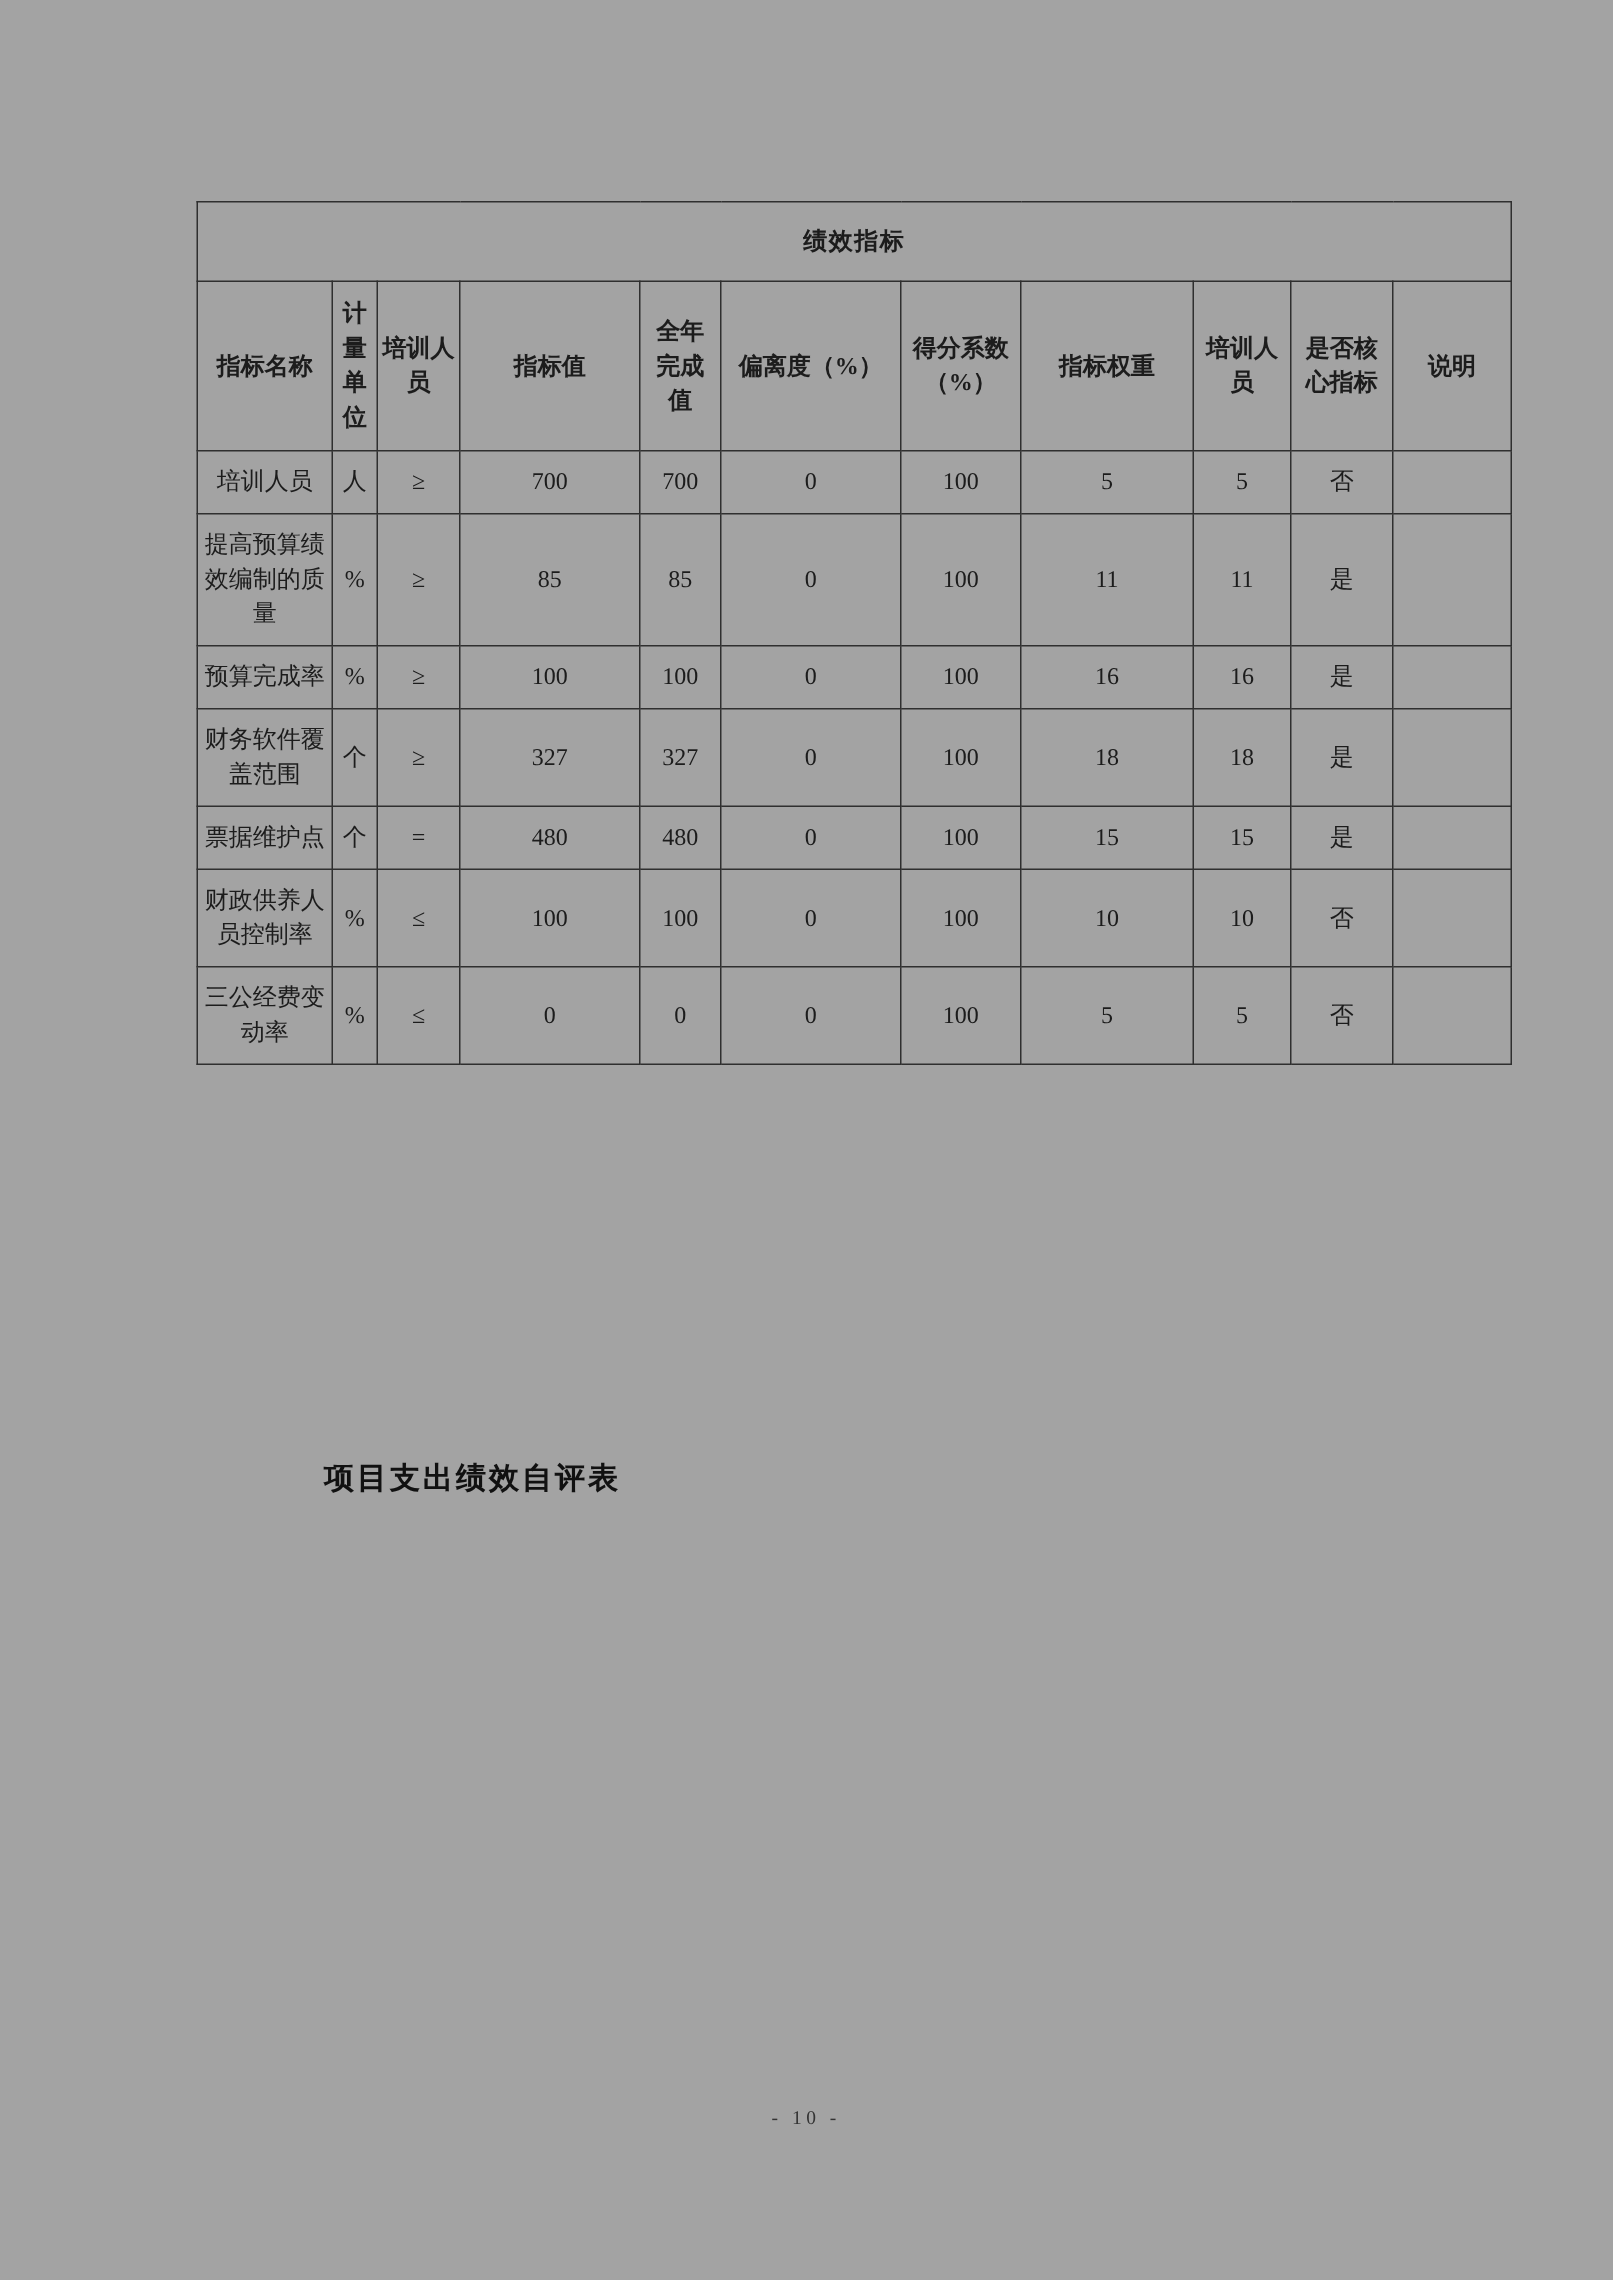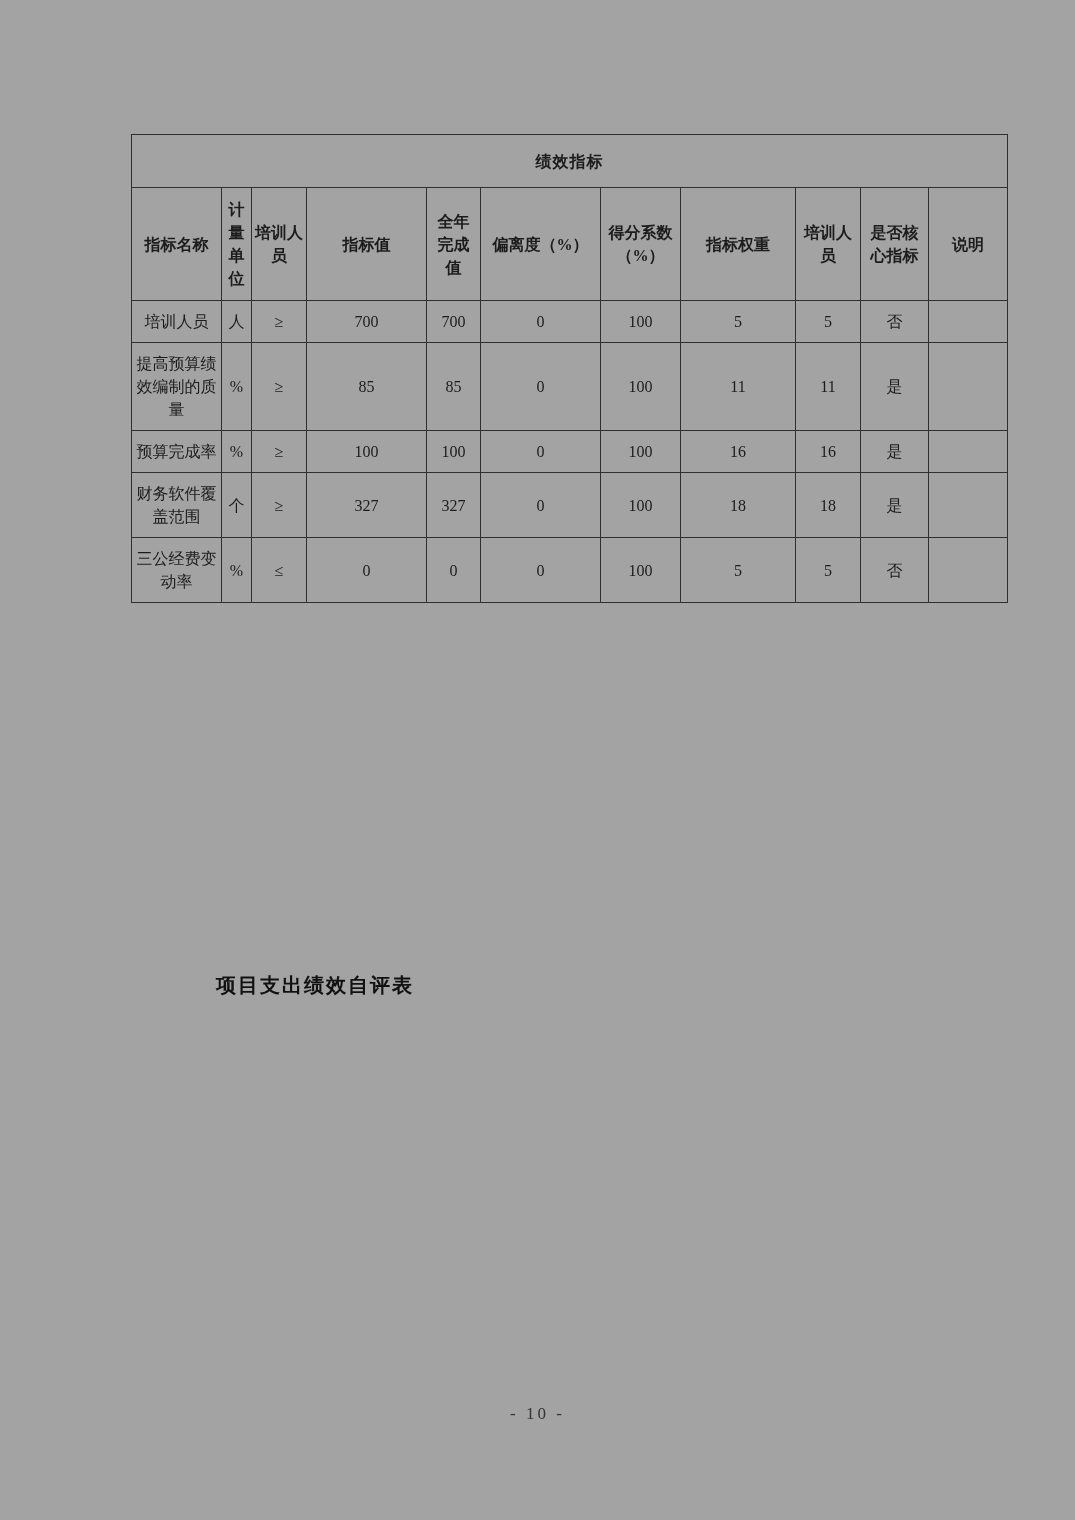--- a/index.html
+++ b/index.html
@@ -64,21 +64,21 @@
     letter-spacing: 2px;
     white-space: nowrap;
   }
   .footer {
     position: absolute;
     left: 0;
     right: 0;
     top: 1404px;
     text-align: center;
     font-family: "Liberation Serif", serif;
-    font-size: 17px;
+    font-size: 13px;
     color: #333333;
     letter-spacing: 3px;
   }
 </style>
 </head>
 <body>
 
 <div class="page">
 
   <table class="perf-table">
@@ -160,20 +160,46 @@
           <td>327</td>
           <td>327</td>
           <td>0</td>
           <td>100</td>
           <td>18</td>
           <td>18</td>
           <td>是</td>
           <td></td>
         </tr>
         <tr>
+          <td>票据维护点</td>
+          <td>个</td>
+          <td>=</td>
+          <td>480</td>
+          <td>480</td>
+          <td>0</td>
+          <td>100</td>
+          <td>15</td>
+          <td>15</td>
+          <td>是</td>
+          <td></td>
+        </tr>
+        <tr>
+          <td>财政供养人员控制率</td>
+          <td>%</td>
+          <td>≤</td>
+          <td>100</td>
+          <td>100</td>
+          <td>0</td>
+          <td>100</td>
+          <td>10</td>
+          <td>10</td>
+          <td>否</td>
+          <td></td>
+        </tr>
+        <tr>
           <td>三公经费变动率</td>
           <td>%</td>
           <td>≤</td>
           <td>0</td>
           <td>0</td>
           <td>0</td>
           <td>100</td>
           <td>5</td>
           <td>5</td>
           <td>否</td>

